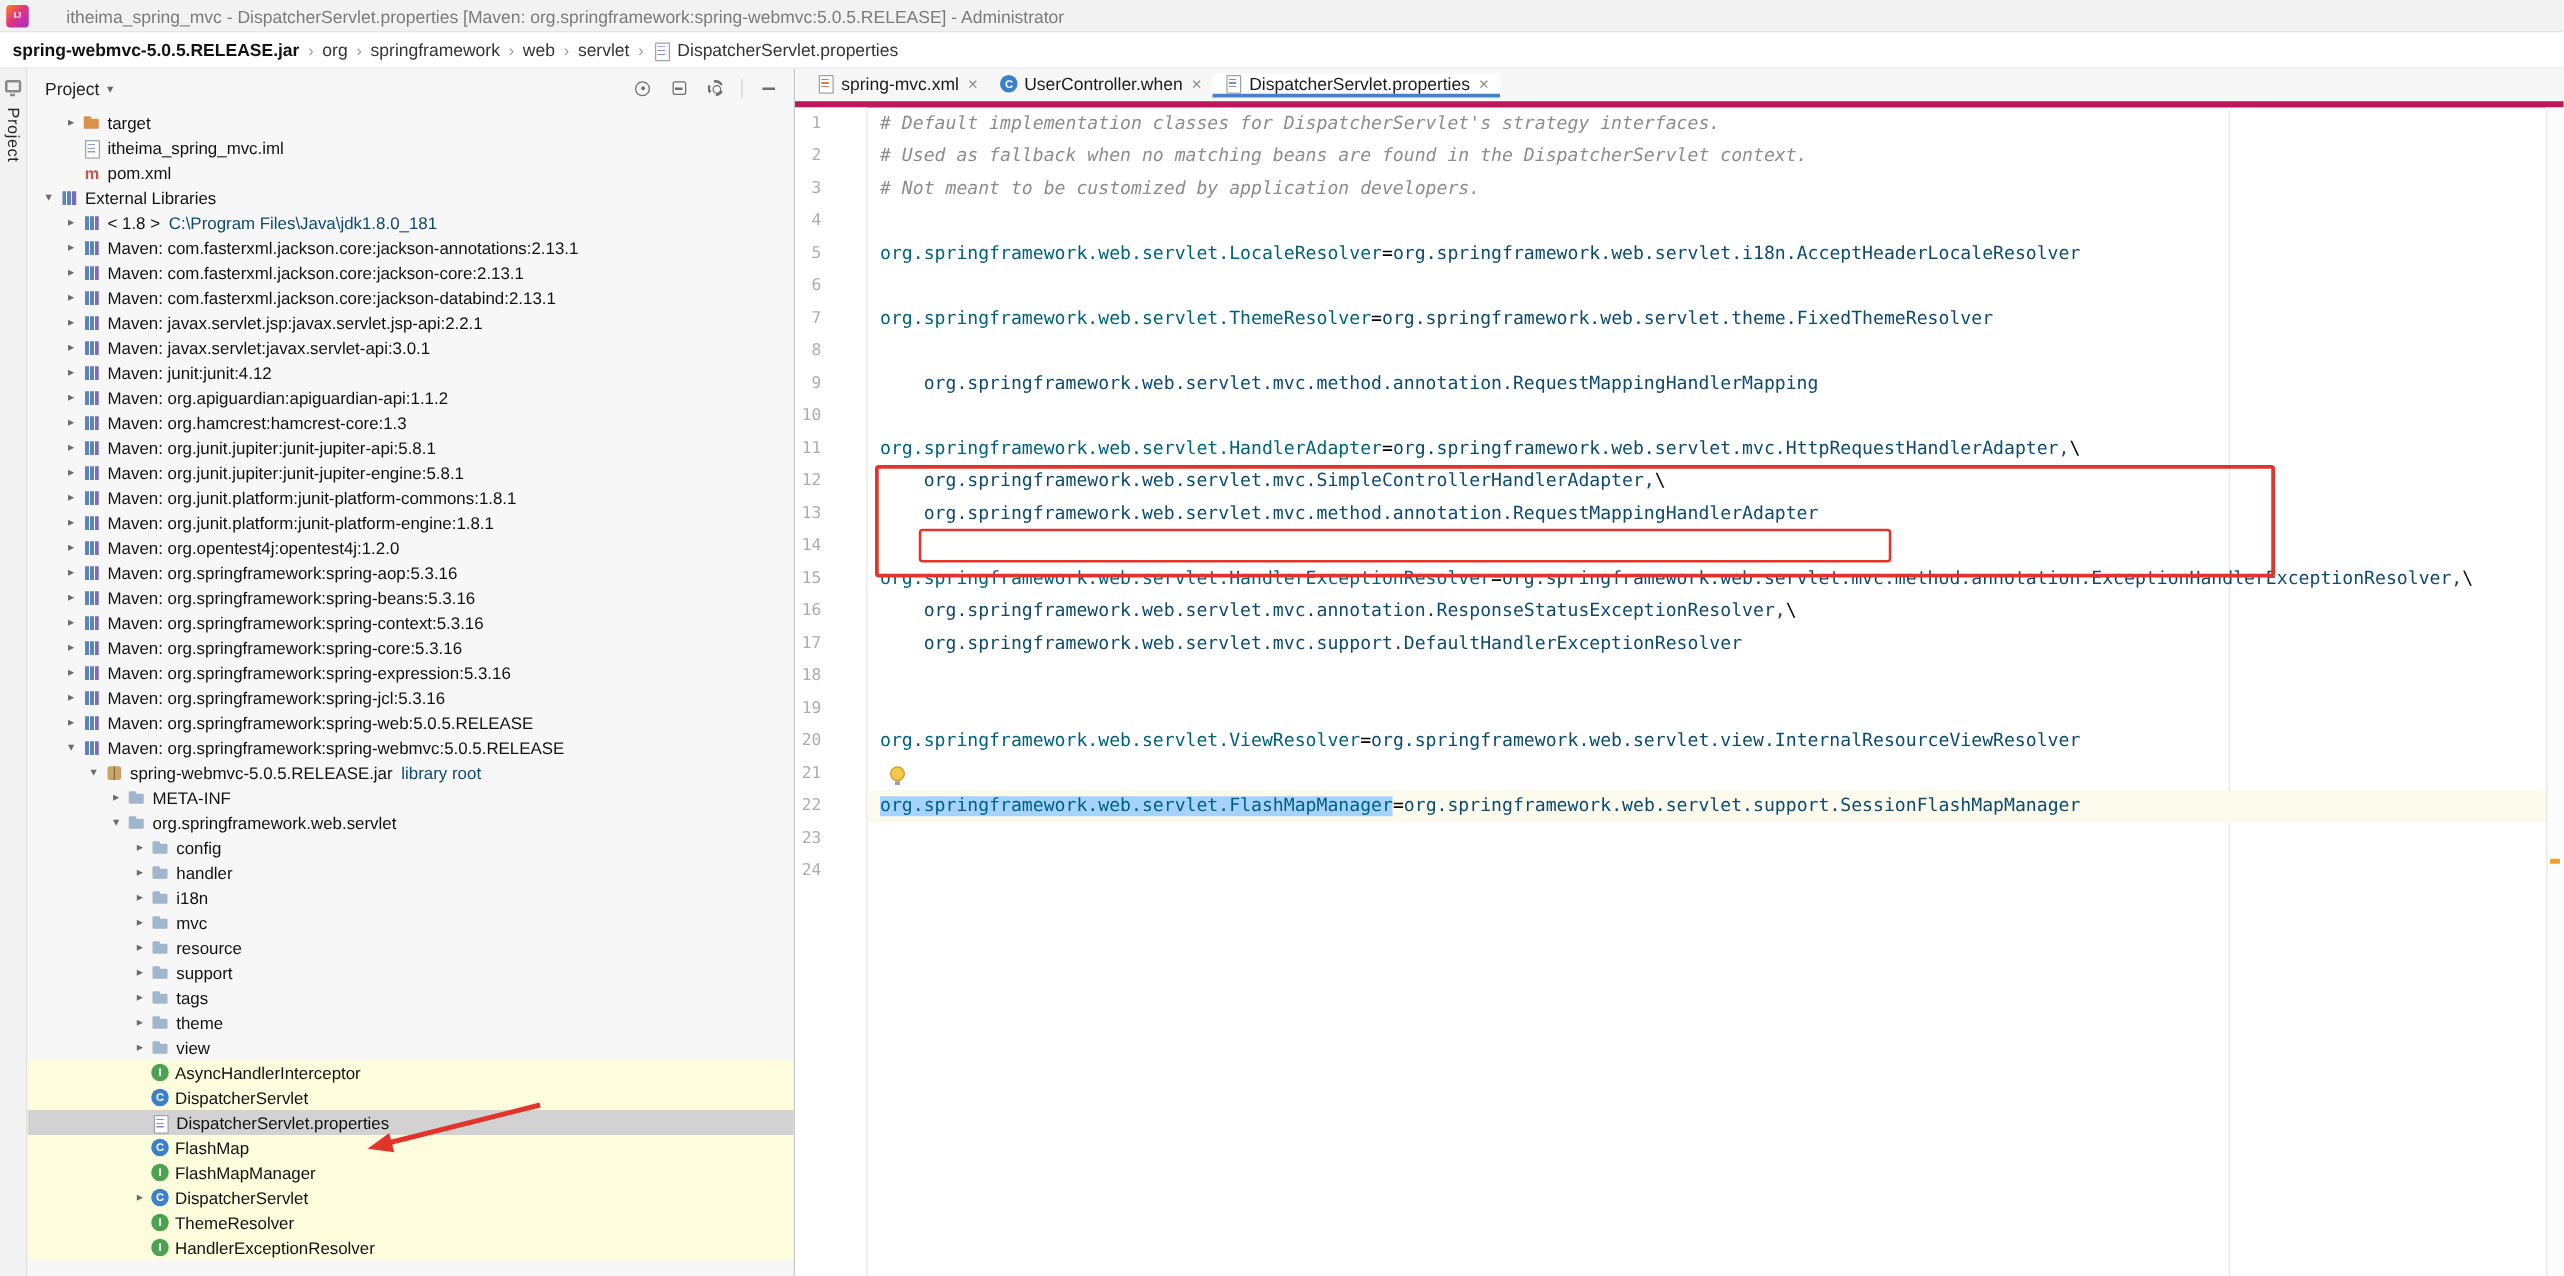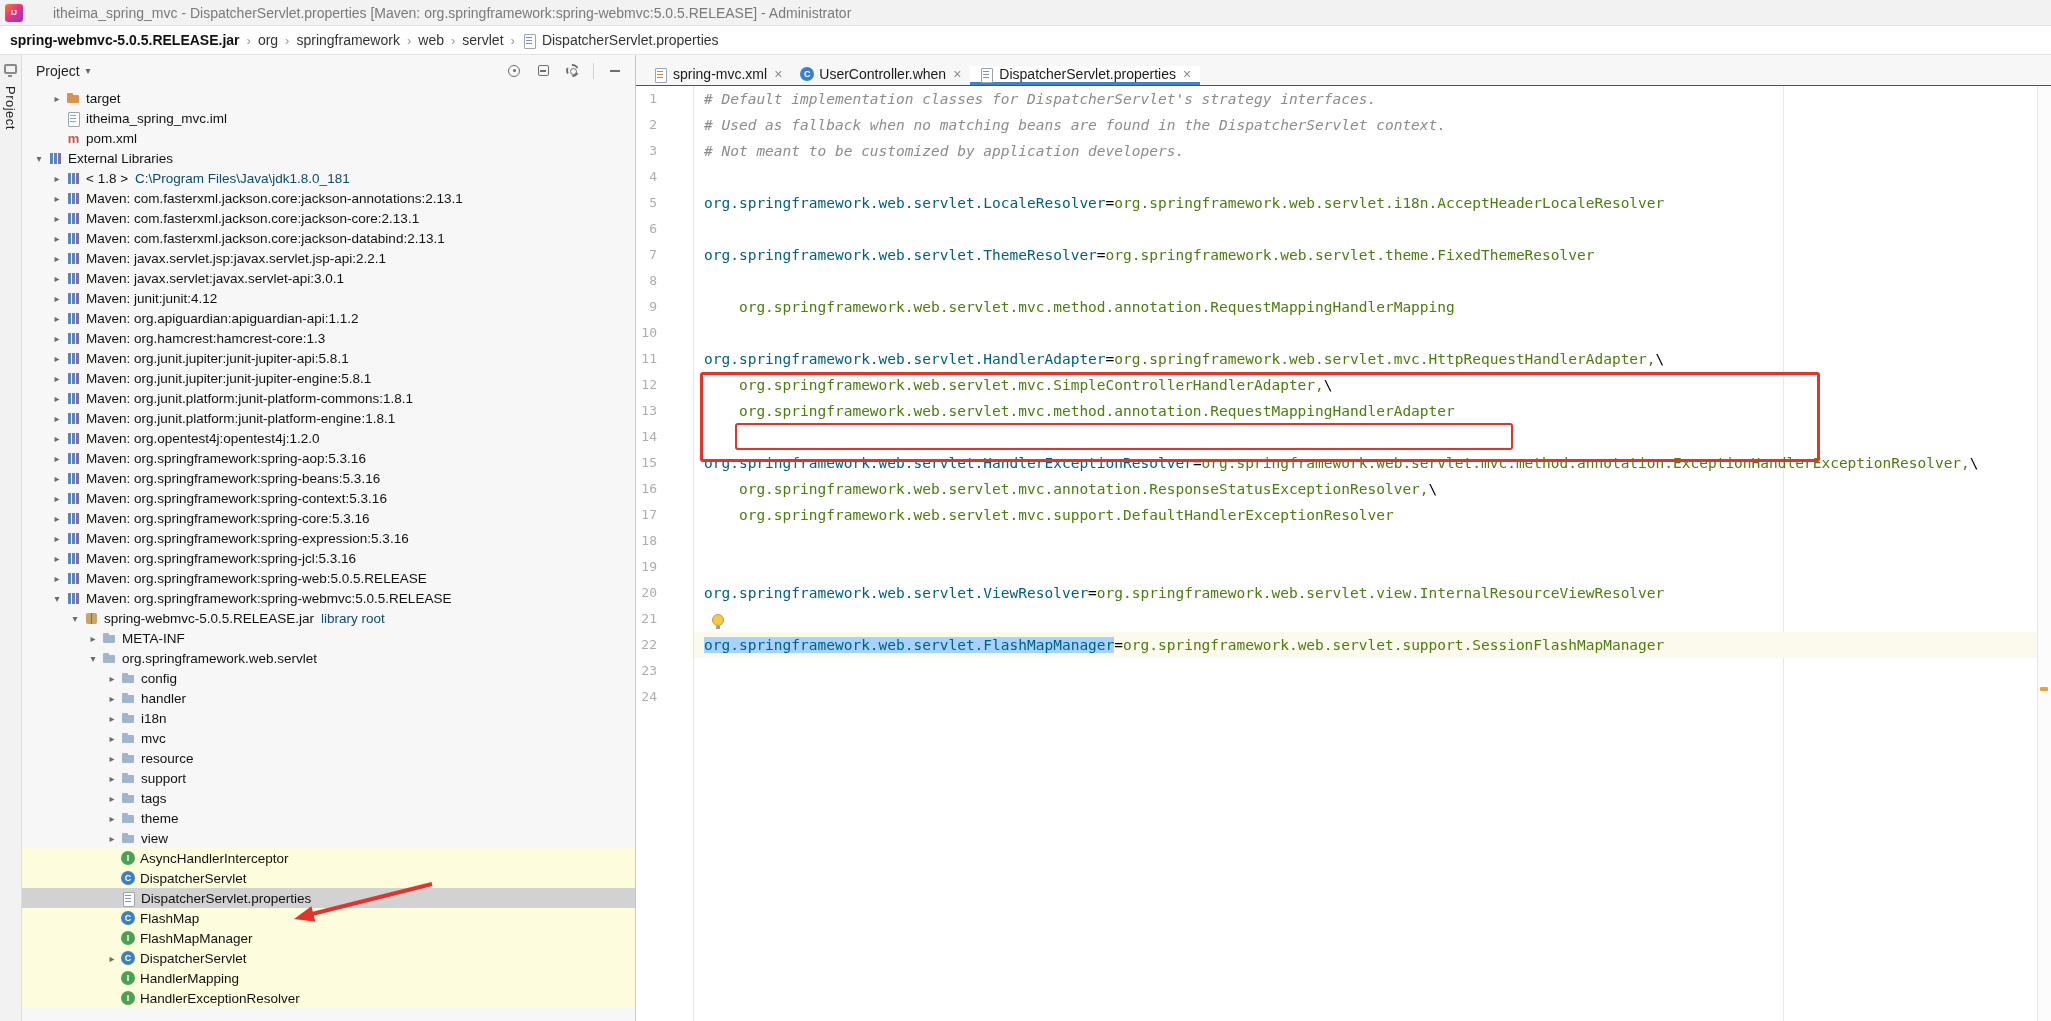--- a/index.html
+++ b/index.html
@@ -75,39 +75,39 @@
   .ficon-file::before,.ficon-properties::before,.ficon-xml::before{content:"";position:absolute;left:2px;top:1px;width:10px;height:13px;background:#fff;border:1px solid #9AA5B1;border-radius:1px}
   .ficon-file::after{content:"";position:absolute;left:4px;top:4px;width:6px;height:7px;
     background:repeating-linear-gradient(#8FA3B8 0 1px,transparent 1px 3px)}
   .ficon-properties::after{content:"";position:absolute;left:4px;top:4px;width:6px;height:7px;
     background:repeating-linear-gradient(#7B8EC9 0 1px,transparent 1px 3px)}
   .ficon-xml::after{content:"";position:absolute;left:4px;top:4px;width:6px;height:7px;
     background:repeating-linear-gradient(#D77B3F 0 1px,transparent 1px 3px)}
 
   
   .editor-col{flex:1;display:flex;flex-direction:column;background:#fff;min-width:0}
-  .tabbar{height:31px;background:#F7F7F7;border-bottom:1px solid #be185d;display:flex;align-items:flex-end;padding-left:8px;flex:none}
+  .tabbar{height:31px;background:#F7F7F7;border-bottom:5px solid #be185d;display:flex;align-items:center;padding-left:8px;flex:none}
   .tab{display:flex;align-items:center;padding:0 9px;font-size:14px;color:#1a1a1a;
     border-bottom:3px solid transparent;cursor:default;white-space:nowrap}
   .tab.active{background:#FFFFFF;border-bottom-color:#4083C9}
   .tab .ficon{margin-right:5px}
   .tab-label{margin-right:7px}
   .tab-close{color:#8a8a8a;font-size:14px;line-height:1}
   .editor-body{flex:1;display:flex;position:relative;min-height:0}
   .gutter{width:58px;flex:none;border-right:1px solid #E6E6E6;background:#fff;
     font:13px/26px "DejaVu Sans Mono",monospace;color:#ADADAD;text-align:right;padding-right:36px}
   .codewrap{flex:1;position:relative;min-width:0}
   .margin-guide{position:absolute;left:1089px;top:0;bottom:0;width:1px;background:#E8E8E8}
   .code{position:relative;font:14.5px/26px "DejaVu Sans Mono",monospace;color:#000}
   .cline{height:26px;white-space:pre;padding-left:10px}
   .cline.current{background:#FCFAED}
   .tok-comment{color:#8C8C8C;font-style:italic}
   .tok-key{color:#00627A}
   .tok-eq{color:#000}
-  .tok-value{color:#4d7c0f}
+  .tok-value{color:#0c4a6e}
   .tok-plain{color:#000}
   .tok-selected{background:#A6D2FF}
   .bulb{display:inline-block;width:12px;height:12px;margin:0 6px 0 8px;vertical-align:-2px;
     background:#F5C84C;border:1px solid #C79A2E;border-radius:50%;position:relative}
   .bulb::after{content:"";position:absolute;left:3px;bottom:-4px;width:4px;height:3px;background:#9E9E9E}
   .scrollstrip{width:14px;flex:none;border-left:1px solid #E6E6E6;background:#FCFCFC;position:relative}
   .scroll-marker{position:absolute;top:601px;right:3px;width:8px;height:4px;background:#F0A030;border-radius:1px}
 
   
   .overlay{position:absolute;inset:0;pointer-events:none;z-index:50}
@@ -435,21 +435,21 @@
         <div class="tree-row cream">
           <span class="tindent" style="width: 81px;"></span>
           <span class="tarrow">▸</span>
           <span class="ficon ficon-class">C</span>
           <span class="tlabel">DispatcherServlet</span>
         </div>
         <div class="tree-row cream">
           <span class="tindent" style="width: 81px;"></span>
           <span class="tarrow"></span>
           <span class="ficon ficon-interface">I</span>
-          <span class="tlabel">HandlerMapping</span>
+          <span class="tlabel">ThemeResolver</span>
         </div>
         <div class="tree-row cream">
           <span class="tindent" style="width: 81px;"></span>
           <span class="tarrow"></span>
           <span class="ficon ficon-interface">I</span>
           <span class="tlabel">HandlerExceptionResolver</span>
         </div>
       </div>
   </div>
 

